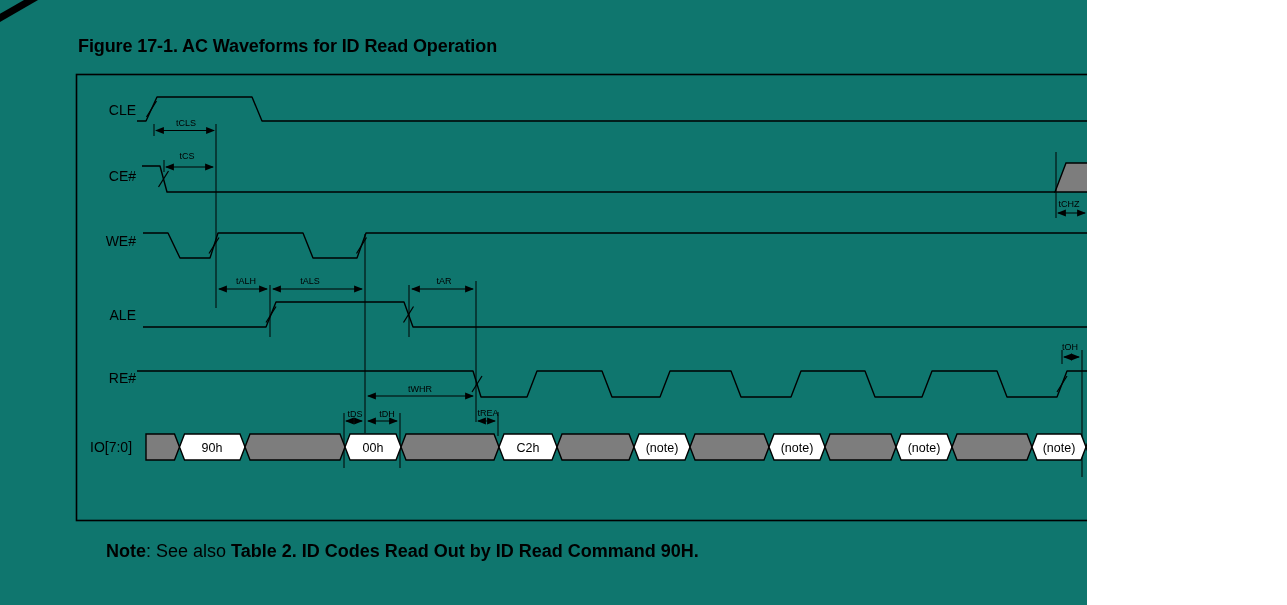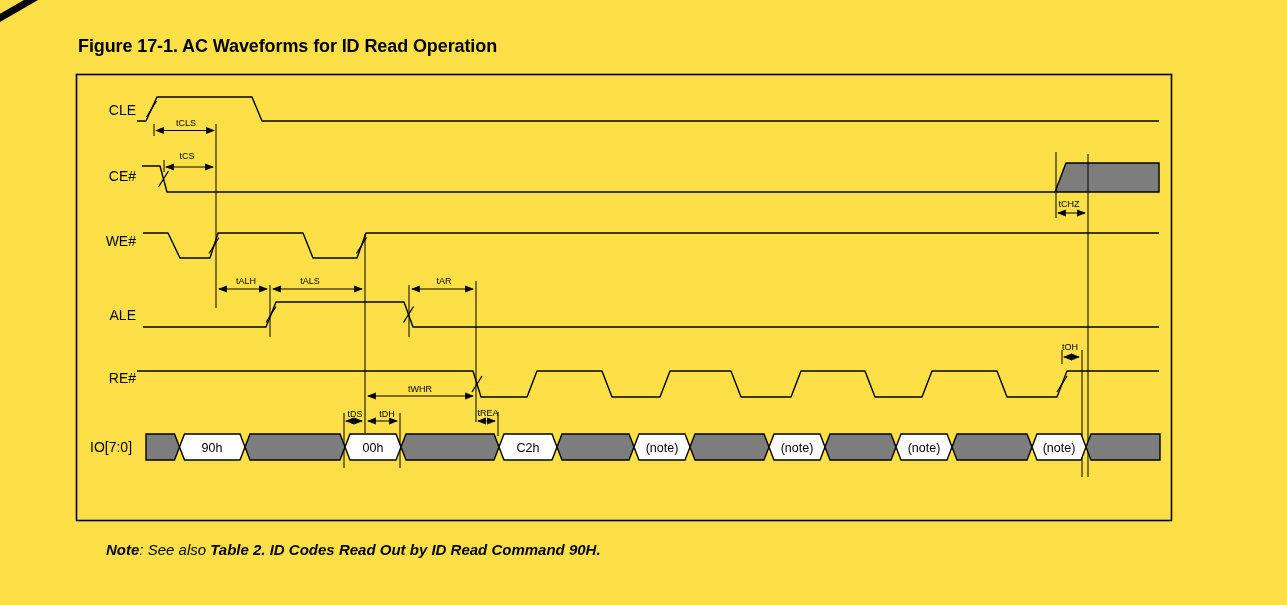--- a/index.html
+++ b/index.html
@@ -1,20 +1,20 @@
 <!DOCTYPE html>
 <html><head>
 <meta charset="utf-8">
 <style>
   html,body{margin:0;padding:0;background:#ffffff;}
-  .page{position:relative;width:1287px;height:605px;background:#fde047;overflow:hidden;
+  .page{position:relative;width:1087px;height:605px;background:#0f766e;overflow:hidden;
         font-family:"Liberation Sans",sans-serif;color:#000;}
   .figure-title{position:absolute;left:78px;top:36px;font-size:18px;font-weight:bold;
         letter-spacing:-0.1px;white-space:pre;}
-  .figure-note{position:absolute;left:106px;top:541px;font-size:15px;font-style:italic;
+  .figure-note{position:absolute;left:106px;top:541px;font-size:18px;
         white-space:pre;}
   .figure-note .b{font-weight:bold;}
   svg{position:absolute;left:0;top:0;}
   svg text{fill:#000;}
   .siglbl{font:14px "Liberation Sans",sans-serif;}
   .tlbl{font:9px "Liberation Sans",sans-serif;}
   .blbl{font:12.5px "Liberation Sans",sans-serif;}
   .wave{fill:none;stroke:#000;stroke-width:1.4;stroke-linejoin:round;}
   .thin{stroke:#000;stroke-width:1;fill:none;}
   .tick{stroke:#000;stroke-width:1.2;fill:none;}

